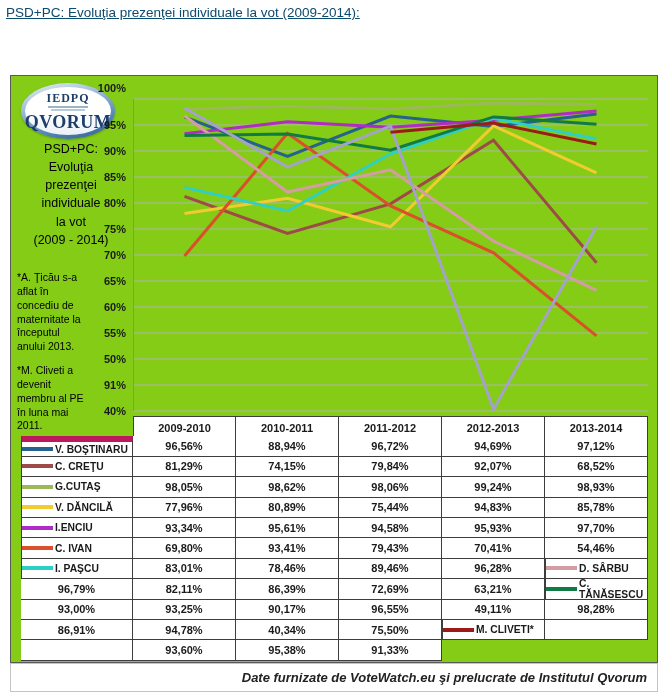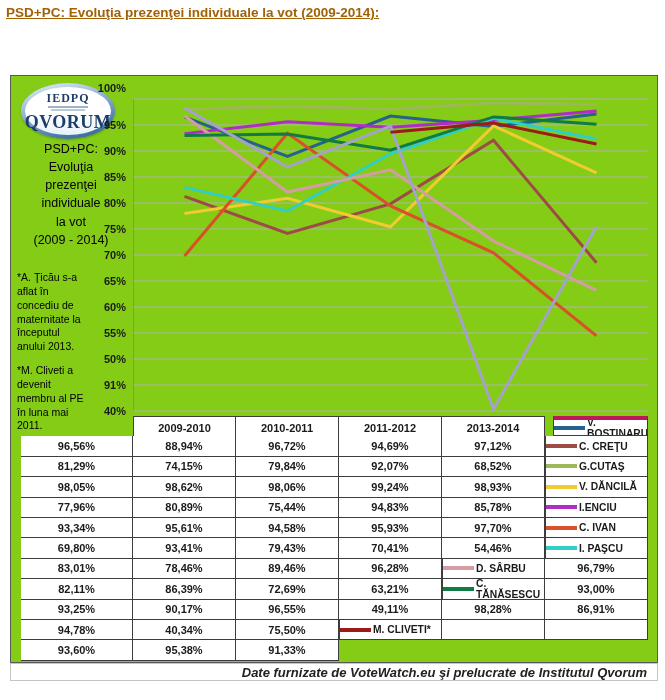--- a/index.html
+++ b/index.html
@@ -3,21 +3,21 @@
 <meta charset="utf-8">
 <style>
   html,body{margin:0;padding:0;background:#fff;}
   body{
     width:665px;height:700px;position:relative;overflow:hidden;
     font-family:"Liberation Sans",sans-serif;color:#1a1a1a;
     -webkit-font-smoothing:antialiased;
   }
   .page-title{
     position:absolute;left:6px;top:5px;
-    font-size:13.5px;font-weight:bold;text-decoration:underline;color:#a16207;
+    font-size:13.5px;font-weight:normal;text-decoration:underline;color:#0c4a6e;
   }
   .chart-panel{
     position:absolute;left:10px;top:75px;width:648px;height:588px;
     border:1px solid #5a5a5a;background:#84cc16;box-sizing:border-box;
   }
   
   .logo{
     position:absolute;left:10px;top:7px;width:94px;height:56px;border-radius:50%;
     background:linear-gradient(165deg,#dfeaf3 5%,#9dbcd8 35%,#4d7fae 75%,#2f5f8f 100%);
     box-shadow:0 1px 2px rgba(0,0,0,.25);
@@ -58,26 +58,26 @@
     grid-auto-rows:20.4px;font-size:11px;
   }
   .cell{
     box-sizing:border-box;border-right:1px solid #3d3d3d;border-bottom:1px solid #3d3d3d;
     display:flex;align-items:center;justify-content:center;
     font-weight:bold;background:#fff;overflow:hidden;
   }
   .cell.hdr{height:23px;border-top:1px solid #3d3d3d;}
   .cell.blank{border:none;background:transparent;}
   .cell.left-edge{border-left:1px solid #3d3d3d;}
-  .cell.top-edge{border-top:4px solid #be185d;margin-left:8px;}
+  .cell.top-edge{border-top:6px solid #be185d;}
   .legend-cell{justify-content:flex-start;font-size:10.3px;}
   .swatch{flex:0 0 31px;height:4px;margin-right:2px;}
   
   .source-note{
-    position:absolute;left:10px;top:663px;width:648px;height:18px;
+    position:absolute;left:10px;top:663px;width:648px;height:29px;
     box-sizing:border-box;border:1px solid #c4c4c4;background:#fff;
     font-size:13px;font-style:italic;font-weight:bold;color:#222;
     display:flex;align-items:center;justify-content:flex-end;padding-right:10px;
   }
 </style>
 </head>
 <body>
 
 <div class="page-title">PSD+PC: Evoluţia prezenţei individuale la vot (2009-2014):</div>
 
@@ -152,20 +152,21 @@
       <polyline points="51.5,59.4 154.5,58.1 257.5,74.11599999999999 360.5,40.94000000000001 463.5,48.21999999999997" fill="none" stroke="#117A45" stroke-width="3" stroke-linejoin="miter"></polyline>
       <polyline points="51.5,31.943999999999996 154.5,91.06800000000003 257.5,50.14399999999999 360.5,333.23199999999997 463.5,150.4" fill="none" stroke="#A5A2C9" stroke-width="3" stroke-linejoin="miter"></polyline>
       <polyline points="257.5,56.28000000000003 360.5,47.02400000000003 463.5,68.084" fill="none" stroke="#9C1A18" stroke-width="3" stroke-linejoin="miter"></polyline>
     </svg>
 
   <div id="legend-table" class="legend-table">
       <div class="cell hdr blank"></div>
       <div class="cell hdr left-edge">2009-2010</div>
       <div class="cell hdr">2010-2011</div>
       <div class="cell hdr">2011-2012</div>
+      <div class="cell hdr">2012-2013</div>
       <div class="cell hdr">2013-2014</div>
       <div class="cell legend-cell left-edge top-edge">
         <span class="swatch" style="background: rgb(39, 97, 142);"></span>
         <span>V. BOŞTINARU</span>
       </div>
       <div class="cell ">96,56%</div>
       <div class="cell ">88,94%</div>
       <div class="cell ">96,72%</div>
       <div class="cell ">94,69%</div>
       <div class="cell ">97,12%</div>

